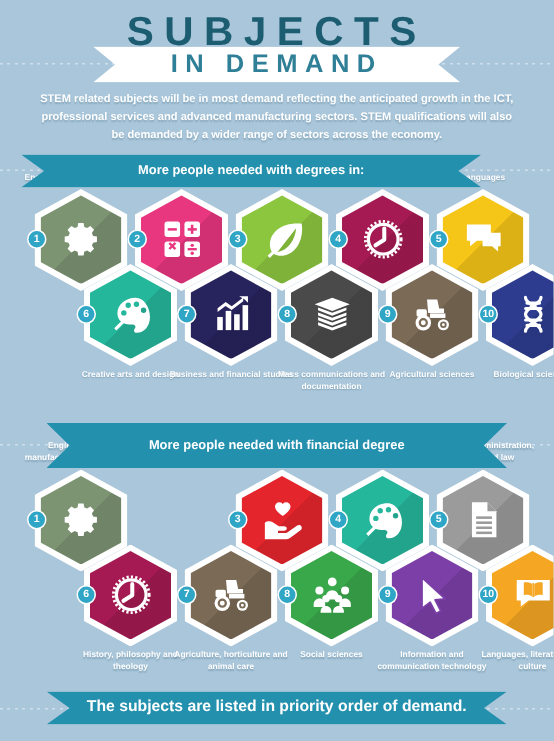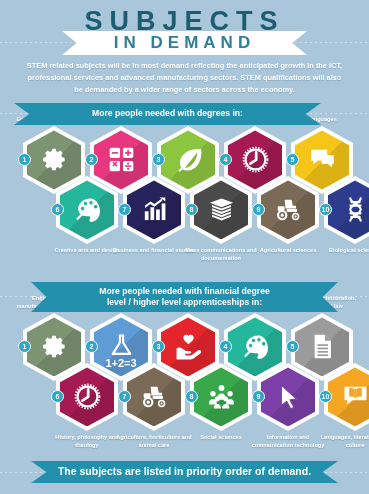--- a/index.html
+++ b/index.html
@@ -136,21 +136,20 @@
 
 <div class="intro">STEM related subjects will be in most demand reflecting the anticipated growth in the ICT, professional services and advanced manufacturing sectors.  STEM qualifications will also be demanded by a wider range of sectors across the economy.</div>
 
 <div class="banner bnr-deg">
   <span>More people needed with degrees in:</span>
 </div>
 
 <div class="banner bnr-app">
   <div>
     <div>More people needed with financial degree</div>
-    <div>level / higher level apprenticeships in:</div>
   </div>
 </div>
 
 <div class="banner bnr-foot">
   <span>The subjects are listed in priority order of demand.</span>
 </div>
 
 <div class="hexgrid" id="grid-degrees" style="top:126px; left:0; width:369px; height:150px;">
     <div class="hexcell" style="left: 23px; top: 0px; width: 62px; height: 68px;">
       <div class="hex-outer">
@@ -339,34 +338,20 @@
             <svg viewBox="0 0 24 24" fill="#ffffff">
               <path d="M12 8.2a3.8 3.8 0 100 7.6 3.8 3.8 0 000-7.6zm0 5.9a2.1 2.1 0 110-4.2 2.1 2.1 0 010 4.2z"></path>
               <path d="M21 13.6v-3.2l-2.3-.4a7 7 0 00-.7-1.7l1.3-1.9-2.2-2.3-1.9 1.3a7 7 0 00-1.7-.7L13.1 2.4H9.9L9.5 4.7a7 7 0 00-1.7.7L5.9 4.1 3.6 6.4l1.3 1.9a7 7 0 00-.7 1.7l-2.3.4v3.2l2.3.4c.2.6.4 1.2.7 1.7l-1.3 1.9 2.3 2.3 1.9-1.3c.5.3 1.1.5 1.7.7l.4 2.3h3.2l.4-2.3c.6-.2 1.2-.4 1.7-.7l1.9 1.3 2.2-2.3-1.3-1.9c.3-.5.5-1.1.7-1.7l2.4-.4z"></path>
             </svg>
           </span>
         </div>
       </div>
       <div class="badge">1</div>
     </div>
     <div class="hexlabel lbl-top" style="left: 12px; top: -3px; transform: translateY(-100%);">Engineering and manufacturing technologies</div>
-    <div class="hexcell" style="left: 90px; top: 0px; width: 62px; height: 68px;">
-      <div class="hex-outer">
-        <div class="hex-inner" style="background: rgb(95, 155, 213);">
-          <div class="shade"></div>
-          <span>
-            <svg viewBox="0 0 24 24" fill="none" stroke="#ffffff" stroke-width="1.9" stroke-linejoin="round">
-              <path d="M9.6 2.2h4.8M10.6 2.2v6.2L4.2 18.6h15.6L13.4 8.4V2.2"></path>
-            </svg>
-          </span>
-          <span class="mathline">1+2=3</span>
-        </div>
-      </div>
-      <div class="badge">2</div>
-    </div>
     <div class="hexlabel lbl-top" style="left: 79px; top: -3px; transform: translateY(-100%);">Science and mathematics</div>
     <div class="hexcell" style="left: 157px; top: 0px; width: 62px; height: 68px;">
       <div class="hex-outer">
         <div class="hex-inner" style="background: rgb(229, 37, 44);">
           <div class="shade"></div>
           <span>
             <svg viewBox="0 0 24 24" fill="#ffffff">
               <path d="M12 9.8s-4.6-2.9-4.6-5.6c0-1.5 1.2-2.6 2.6-2.6 1.1 0 1.7.6 2 1.1.3-.5.9-1.1 2-1.1 1.4 0 2.6 1.1 2.6 2.6 0 2.7-4.6 5.6-4.6 5.6z"></path>
               <path d="M1.4 13.8c1.6-1.2 3.4-1.1 4.9-.1l3.4 2.2h3.1c.9 0 1.6.6 1.6 1.3s-.7 1.3-1.6 1.3H9.2v1.4h3.9c1 0 1.6-.3 2.4-.9l5.1-3.6c.8-.6 1.9-.4 2.4.4.5.8.3 1.8-.5 2.4l-6 4.4c-1 .7-2 1-3.2 1H1.4z"></path>
             </svg>

